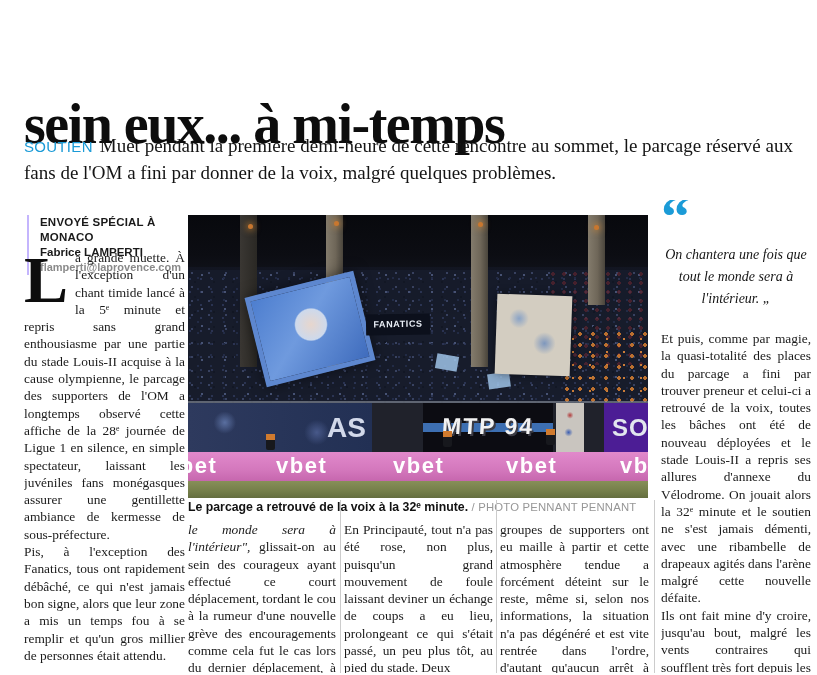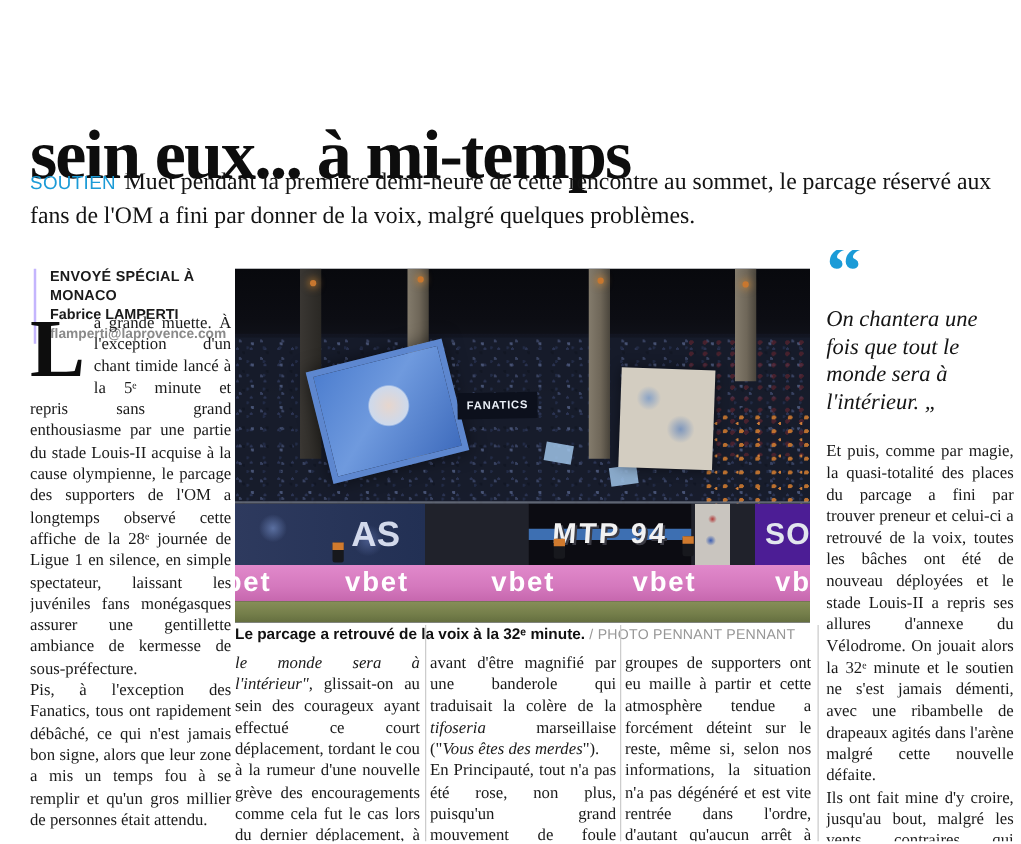--- a/index.html
+++ b/index.html
@@ -49,21 +49,21 @@
   }
   .ital { font-style:italic; }
   .rule { width:1px; top:500px; height:173px; background:#cccccc; }
 
   
   .quote-mark {
     color:#1b9bd7; font-size:58px; line-height:34px; font-weight:700; height:38px;
     font-family:"Liberation Serif", serif;
   }
   .quote-text {
-    font-style:italic; font-size:18px; line-height:22px; text-align:left;
+    font-style:italic; font-size:14px; line-height:22px; text-align:center;
     margin-top:6px; color:#141414;
   }
   .col5 .bodytext { margin-top:20px; }
 
   
   .photo { left:188px; top:215px; width:460px; height:283px; overflow:hidden; background:#141824; }
   .ceiling { left:0; top:0; width:460px; height:58px;
     background:linear-gradient(180deg,#08090d 0%,#0c0d13 70%,#10121a 100%); }
   .stand { left:0; top:52px; width:460px; height:136px;
     background:linear-gradient(180deg,#121521 0%,#1a2030 55%,#202741 100%); }
@@ -102,27 +102,27 @@
       radial-gradient(circle 16px at 65% 60%, #7e97bd 0%, transparent 70%),
       #d3cdc1;
     box-shadow:0 0 10px rgba(0,0,0,.45); }
   .banner-fanatics {
     left:178px; top:99px; width:64px; height:21px; background:#0c101c;
     color:#e9eef6; font-family:"Liberation Sans", sans-serif; font-weight:700;
     font-size:9px; letter-spacing:.6px; text-align:center; line-height:21px;
     transform:rotate(-1deg); overflow:hidden; }
   .rail { left:0; top:186px; width:460px; height:2px; background:#8f96a2; opacity:.6; }
   .hoarding { left:0; top:188px; width:460px; height:49px; background:#20222b; overflow:hidden; }
-  .board-left { left:0; top:0; width:152px; height:49px;
+  .board-left { left:0; top:0; width:184px; height:49px;
     background:
       radial-gradient(circle 16px at 20% 40%, #5a6fa0 0%, transparent 70%),
       radial-gradient(circle 18px at 70% 60%, #48598a 0%, transparent 70%),
       linear-gradient(90deg,#2e3a5e,#223054);
     color:rgba(235,240,255,.88); font-family:"Liberation Sans", sans-serif;
-    font-weight:700; font-size:28px; line-height:49px; text-align:right; padding-right:20px; }
+    font-weight:700; font-size:28px; line-height:49px; text-align:right; padding-right:6px; }
   .board-mtp { left:235px; top:0; width:130px; height:49px; background:#0c0c12; }
   .mtp-stripe { left:0; top:20px; width:130px; height:9px; background:#3d6fb2; }
   .mtp-text { left:0; top:10px; width:130px; text-align:center;
     color:#f2f2f2; font-family:"Liberation Sans", sans-serif; font-weight:700;
     font-size:23px; letter-spacing:2px; transform:skewX(-4deg);
     text-shadow:2px 2px 0 #3b3b44; }
   .board-patch { left:368px; top:0; width:28px; height:49px;
     background:
       radial-gradient(circle 5px at 50% 25%, #b23a3a 0%, transparent 70%),
       radial-gradient(circle 6px at 45% 60%, #3a5db2 0%, transparent 70%),
@@ -217,21 +217,20 @@
 
 <div class="abs rule" style="left:340px;"></div>
 <div class="abs rule" style="left:496px;"></div>
 <div class="abs rule" style="left:654px;"></div>
 
 <div class="abs col2 bodytext">
   <p><span class="ital">le monde sera à l'intérieur",</span><span> glissait-on au sein des courageux ayant effectué ce court déplacement, tordant le cou à la rumeur d'une nouvelle grève des encouragements comme cela fut le cas lors du dernier déplacement, à Toulouse, où le silence a été respecté d'un bout à l'autre de la rencontre, malgré la victoire,</span></p>
 </div>
 
 <div class="abs col3 bodytext">
-  <p><span>avant d'être magnifié par une banderole qui traduisait la colère de la </span><span class="ital">tifoseria</span><span> marseillaise ("</span><span class="ital">Vous êtes des merdes</span><span>").</span></p>
   <p>En Principauté, tout n'a pas été rose, non plus, puisqu'un grand mouvement de foule laissant deviner un échange de coups a eu lieu, prolongeant ce qui s'était passé, un peu plus tôt, au pied du stade. Deux</p>
 </div>
 
 <div class="abs col4 bodytext">
   <p>groupes de supporters ont eu maille à partir et cette atmosphère tendue a forcément déteint sur le reste, même si, selon nos informations, la situation n'a pas dégénéré et est vite rentrée dans l'ordre, d'autant qu'aucun arrêt à Nice n'était prévu, cette année, pour régler quelques différends avec les supporters des Aiglons.</p>
 </div>
 
 <div class="abs col5">
   <div>
     <div class="quote-mark">“</div>

